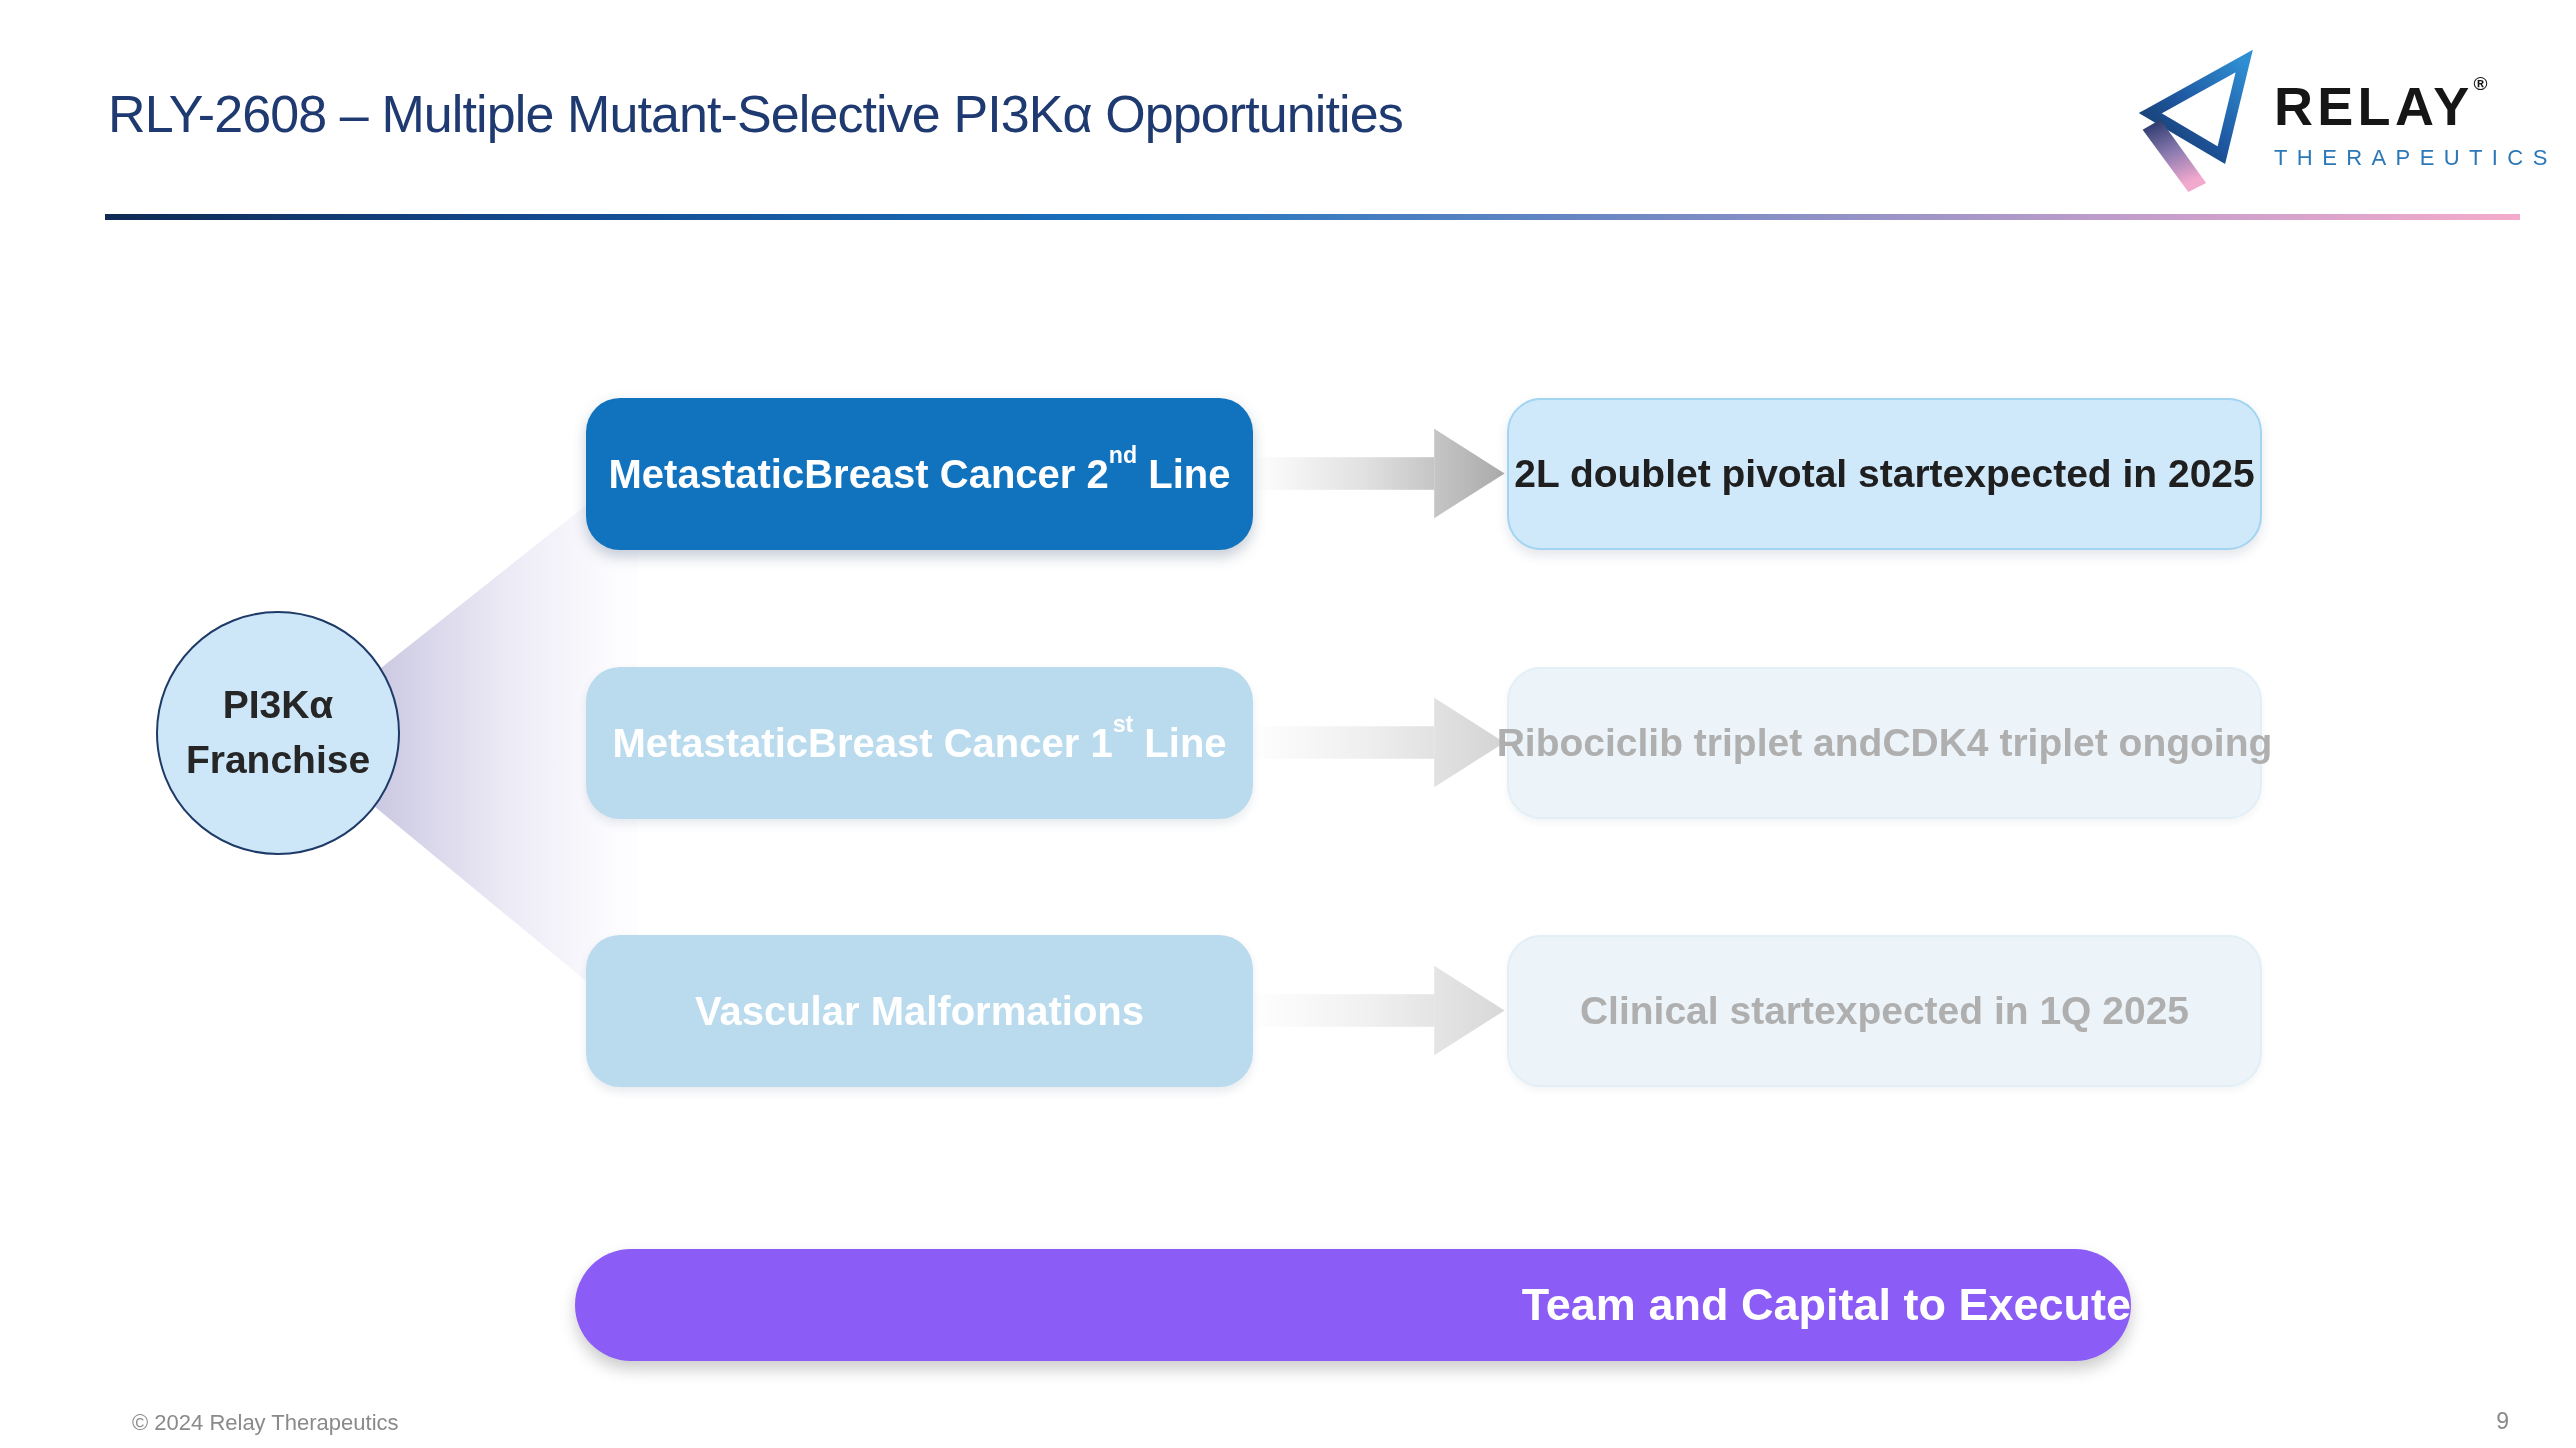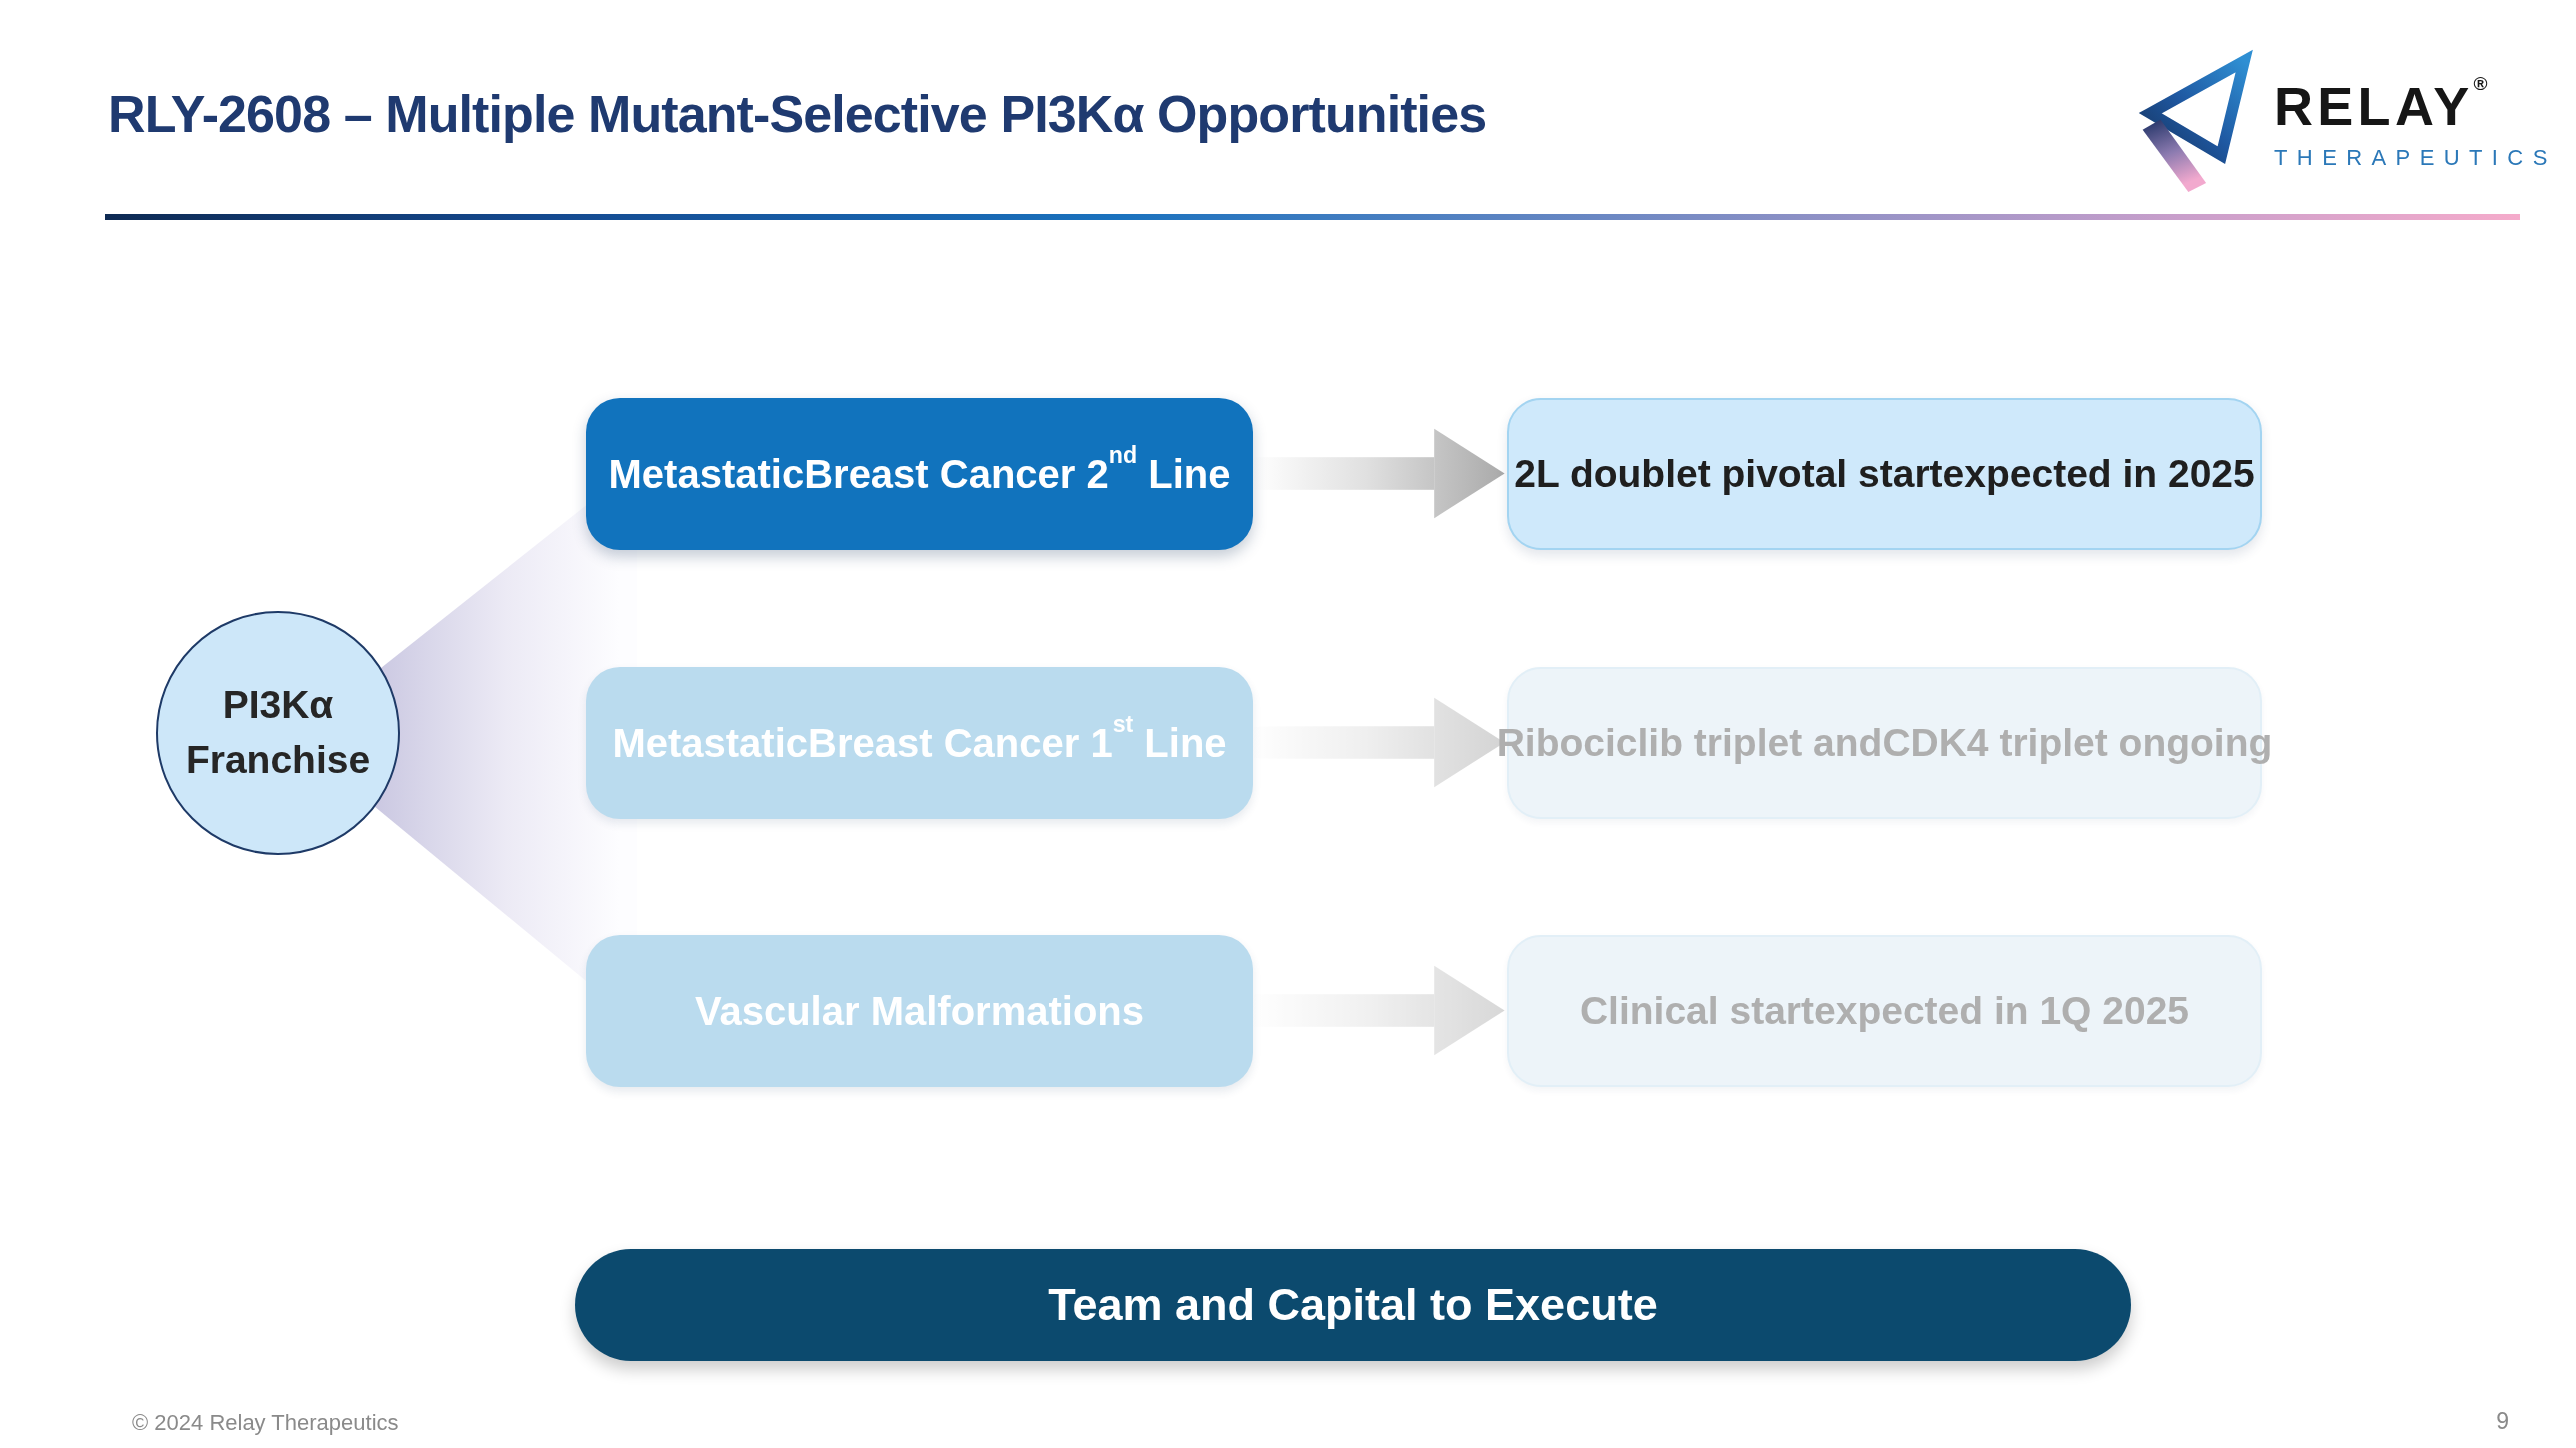--- a/index.html
+++ b/index.html
@@ -6,21 +6,21 @@
   body{
     width:2576px;height:1449px;
     font-family:"Liberation Sans","DejaVu Sans",sans-serif;
     background:#ffffff;
   }
   .slide{position:absolute;left:0;top:0;width:2576px;height:1449px;background:#ffffff;overflow:hidden;}
 
   
   .title{
     position:absolute;left:108px;top:84px;
-    font-size:52px;font-weight:700;letter-spacing:-0.9px;
+    font-size:52px;font-weight:400;letter-spacing:-0.9px;
     color:#1F3A70;white-space:nowrap;
   }
   .divider{
     position:absolute;left:105px;top:214px;width:2415px;height:6px;
     background:linear-gradient(to right,#0E2A53 0%,#14498F 18%,#1A72BE 42%,#8B90C5 70%,#C99FCB 86%,#F5ABCB 100%);
   }
 
   
   .logo{position:absolute;left:2135px;top:43px;width:412px;height:159px;display:flex;}
   .logo-mark{width:127px;height:153px;flex:0 0 auto;}
@@ -69,22 +69,22 @@
 
   
   .arrow{position:absolute;left:1252px;width:258px;height:103px;z-index:1;}
   .arrow-y1{top:422px;opacity:1;}
   .arrow-y2{top:691px;opacity:0.5;}
   .arrow-y3{top:959px;opacity:0.45;}
 
   
   .banner{
     position:absolute;left:575px;top:1249px;width:1556px;height:112px;
-    border-radius:56px;background:#0c4a6e;
-    display:flex;align-items:center;justify-content:center;
+    border-radius:56px;background:#8b5cf6;
+    display:flex;align-items:center;justify-content:flex-end;
     box-shadow:0 8.6px 15.5px rgba(0,0,0,0.20);z-index:2;
   }
   .banner-label{color:#ffffff;font-size:45px;font-weight:700;white-space:nowrap;}
 
   
   .footer-copyright{position:absolute;left:108px;top:1410px;font-size:22px;color:#8A8A8A;margin-left:24px;}
   .footer-page{position:absolute;right:67px;top:1408px;font-size:23px;color:#8A8A8A;}
 </style>
 </head>
 <body>

